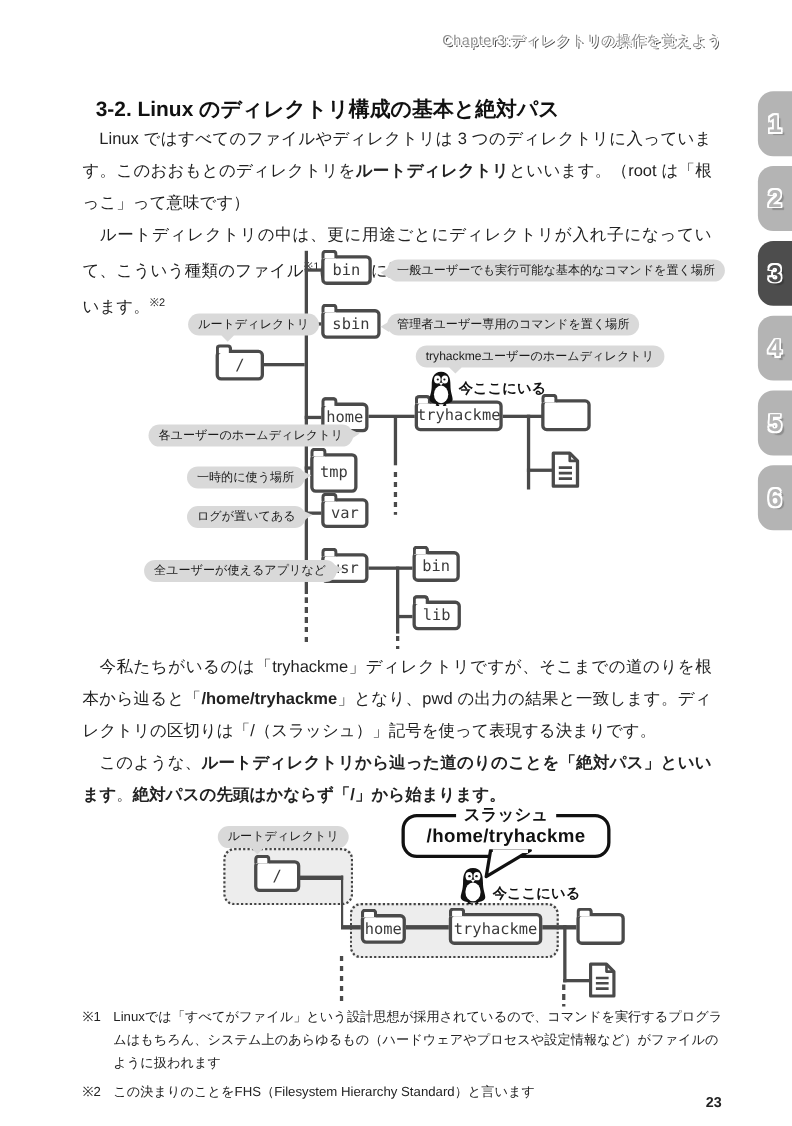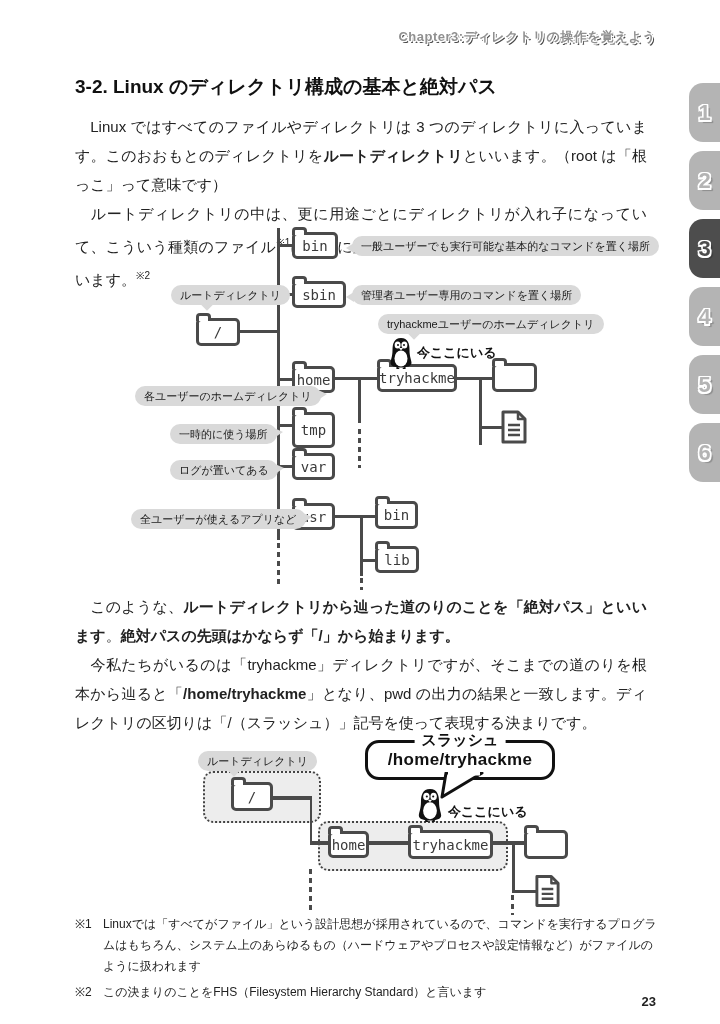--- a/index.html
+++ b/index.html
@@ -1,39 +1,39 @@
 <!DOCTYPE html>
 <html><head>
 <meta charset="utf-8">
 <style>
   html,body{margin:0;padding:0;background:#ffffff;}
   .page{position:relative;width:720px;height:1024px;background:#fff;overflow:hidden;
         font-family:"Liberation Sans",sans-serif;color:#222;}
 
   
-  .sticker{font-weight:bold;letter-spacing:.5px;
+  .sticker{font-weight:normal;letter-spacing:.5px;
     text-shadow:-1px -1px 0 #fff,1px -1px 0 #fff,-1px 1px 0 #fff,1px 1px 0 #fff,
                 0 -1px 0 #fff,0 1px 0 #fff,-1px 0 0 #fff,1px 0 0 #fff,
                 2px 2px 0 #4a4a4a;text-align:center;}
   .chapter-header{position:absolute;top:28px;right:64px;font-size:13px;color:#909090;}
   .footer-title{position:absolute;top:992px;left:68px;font-size:13px;color:#6e6e6e;}
   .page-number{position:absolute;top:994px;right:64px;font-size:13px;font-weight:bold;color:#222;}
 
   
   .tab{position:absolute;right:0;width:31px;height:59px;background:#b4b4b4;
        border-radius:14px 0 0 14px;display:flex;align-items:center;justify-content:center;}
   .tab .num{font-size:22px;font-weight:bold;color:#b4b4b4;
     text-shadow:-1.5px -1.5px 0 #fff,1.5px -1.5px 0 #fff,-1.5px 1.5px 0 #fff,1.5px 1.5px 0 #fff,
                 0 -1.5px 0 #fff,0 1.5px 0 #fff,-1.5px 0 0 #fff,1.5px 0 0 #fff,
                 3px 3px 1px rgba(0,0,0,.22);}
   .tab.active{background:#4d4d4d;}
   .tab.active .num{color:#4d4d4d;}
 
   
-  .title{position:absolute;left:75px;top:74px;margin:0;font-size:19px;font-weight:bold;color:#111;}
+  .title{position:absolute;left:75px;top:74px;margin:12px;font-size:19px;font-weight:bold;color:#111;}
   .body{position:absolute;left:75px;width:572px;font-size:15px;line-height:29px;
         text-align:justify;color:#222;}
   .body p{margin:0;}
   .b{font-weight:bold;}
   .sup{font-size:10px;vertical-align:super;}
 
   
   .footnotes{position:absolute;left:75px;top:914px;width:586px;font-size:12px;line-height:21px;color:#222;}
   .fn{display:flex;margin-bottom:5px;}
   .fn .mk{flex:0 0 28px;}
@@ -160,21 +160,21 @@
     <div class="folder" style="left:492px;top:363px;width:45px;height:29px"></div>
     <div class="hl" style="left:479px;top:426px;width:23px"></div>
     <svg class="icon" style="left:500px;top:410px" width="28" height="34" viewBox="0 0 28 34">
       <path d="M3 2 H18 L25 9 V32 H3 Z" fill="#fff" stroke="#4a4a4a" stroke-width="3" stroke-linejoin="round"></path>
       <path d="M18 2 V9 H25" fill="none" stroke="#4a4a4a" stroke-width="2.5" stroke-linejoin="round"></path>
       <path d="M8 15 H20 M8 20 H20 M8 25 H20" stroke="#4a4a4a" stroke-width="2.5"></path>
     </svg>
     <div class="bubble tr" style="left:135px;top:386px">各ユーザーのホームディレクトリ</div>
 
     <div class="hl" style="left:277px;top:424px;width:15px"></div>
-    <div class="folder" style="left:292px;top:412px;width:43px;height:36px">
+    <div class="folder" style="left:282px;top:412px;width:43px;height:36px">
         <span>tmp</span>
       </div>
     <div class="bubble tr" style="left:170px;top:424px">一時的に使う場所</div>
 
     <div class="hl" style="left:277px;top:465px;width:15px"></div>
     <div class="folder" style="left:292px;top:453px;width:43px;height:27px">
         <span>var</span>
       </div>
     <div class="bubble tr" style="left:170px;top:460px">ログが置いてある</div>
 
@@ -189,22 +189,22 @@
     <div class="folder" style="left:375px;top:501px;width:43px;height:28px">
         <span>bin</span>
       </div>
     <div class="hl" style="left:360px;top:559px;width:15px"></div>
     <div class="folder" style="left:375px;top:546px;width:44px;height:27px">
         <span>lib</span>
       </div>
   </div>
 
   <div class="body" style="top:592px">
+    <p><span>　今私たちがいるのは「tryhackme」ディレクトリですが、そこまでの道のりを根本から辿ると「</span><span class="b">/home/tryhackme</span><span>」となり、pwd の出力の結果と一致します。ディレクトリの区切りは「/（スラッシュ）」記号を使って表現する決まりです。</span></p>
     <p><span>　このような、</span><span class="b">ルートディレクトリから辿った道のりのことを「絶対パス」といいます</span><span>。</span><span class="b">絶対パスの先頭はかならず「/」から始まります。</span></p>
-    <p><span>　今私たちがいるのは「tryhackme」ディレクトリですが、そこまでの道のりを根本から辿ると「</span><span class="b">/home/tryhackme</span><span>」となり、pwd の出力の結果と一致します。ディレクトリの区切りは「/（スラッシュ）」記号を使って表現する決まりです。</span></p>
   </div>
 
   <div>
     <div class="region" style="left:203px;top:771px;width:114px;height:48px"></div>
     <div class="region" style="left:318px;top:821px;width:186px;height:46px"></div>
 
     <div class="bubble tb" style="left:198px;top:751px">ルートディレクトリ</div>
     <div class="folder" style="left:231px;top:782px;width:42px;height:29px">
         <span>/</span>
       </div>

